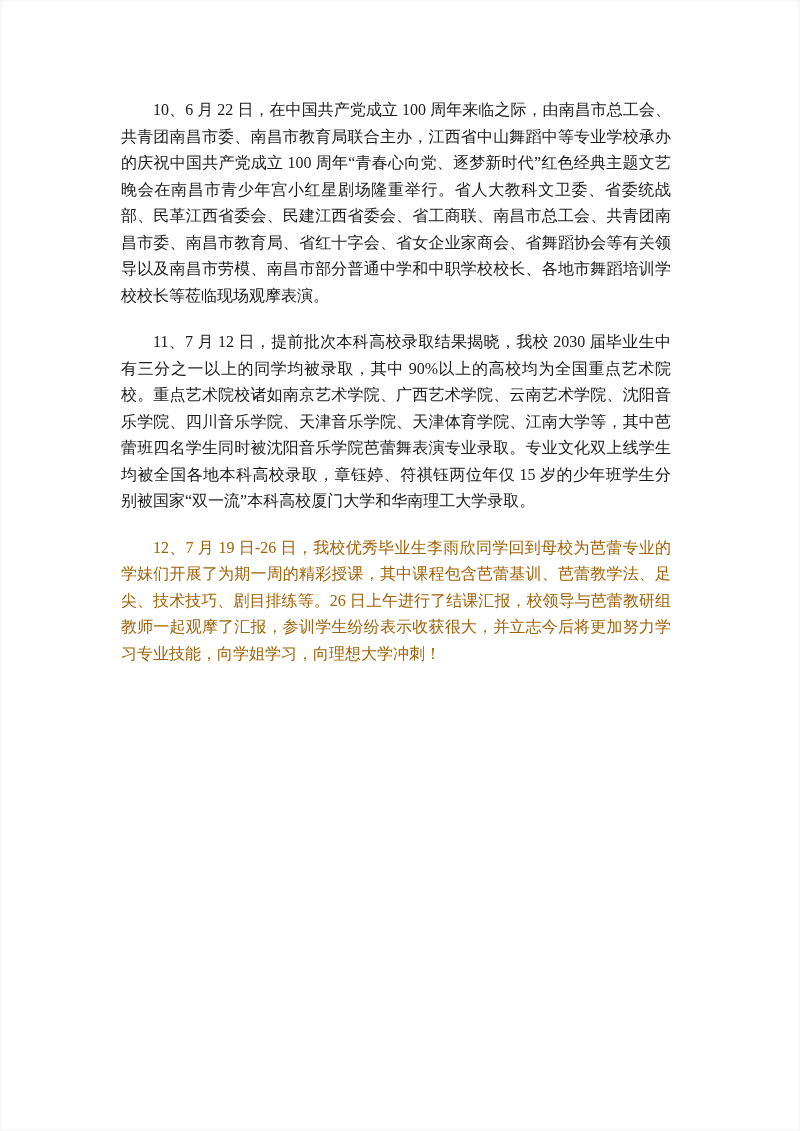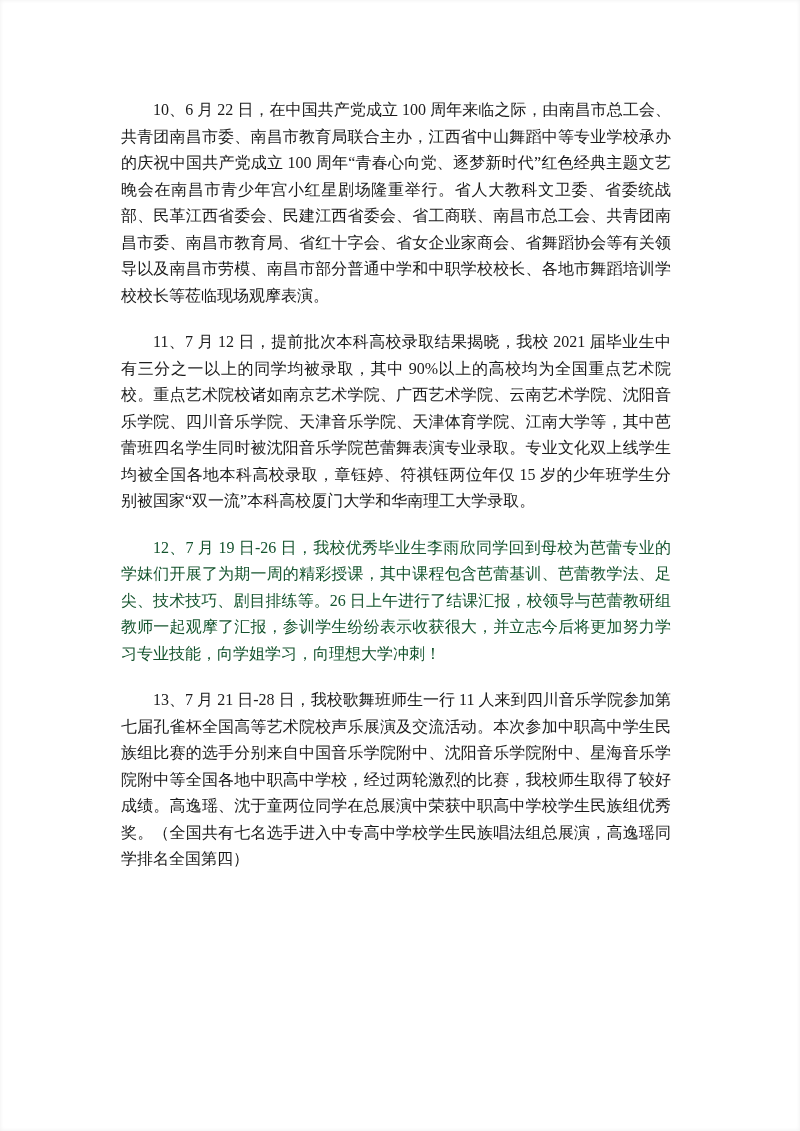--- a/index.html
+++ b/index.html
@@ -30,16 +30,15 @@
     text-indent: 2em;
     margin: 0 0 20px 0;
     word-break: break-all;
   }
 </style>
 </head>
 <body style="background: rgb(255, 255, 255);">
 
 <div class="page">
   <p class="para" style="color: rgb(26, 26, 26);">10、6 月 22 日，在中国共产党成立 100 周年来临之际，由南昌市总工会、共青团南昌市委、南昌市教育局联合主办，江西省中山舞蹈中等专业学校承办的庆祝中国共产党成立 100 周年“青春心向党、逐梦新时代”红色经典主题文艺晚会在南昌市青少年宫小红星剧场隆重举行。省人大教科文卫委、省委统战部、民革江西省委会、民建江西省委会、省工商联、南昌市总工会、共青团南昌市委、南昌市教育局、省红十字会、省女企业家商会、省舞蹈协会等有关领导以及南昌市劳模、南昌市部分普通中学和中职学校校长、各地市舞蹈培训学校校长等莅临现场观摩表演。</p>
-  <p class="para" style="color: rgb(26, 26, 26);">11、7 月 12 日，提前批次本科高校录取结果揭晓，我校 2021 届毕业生中有三分之一以上的同学均被录取，其中 90%以上的高校均为全国重点艺术院校。重点艺术院校诸如南京艺术学院、广西艺术学院、云南艺术学院、沈阳音乐学院、四川音乐学院、天津音乐学院、天津体育学院、江南大学等，其中芭蕾班四名学生同时被沈阳音乐学院芭蕾舞表演专业录取。专业文化双上线学生均被全国各地本科高校录取，章钰婷、符祺钰两位年仅 15 岁的少年班学生分别被国家“双一流”本科高校厦门大学和华南理工大学录取。</p>
-  <p class="para" style="color: #14532d;">12、7 月 19 日-26 日，我校优秀毕业生李雨欣同学回到母校为芭蕾专业的学妹们开展了为期一周的精彩授课，其中课程包含芭蕾基训、芭蕾教学法、足尖、技术技巧、剧目排练等。26 日上午进行了结课汇报，校领导与芭蕾教研组教师一起观摩了汇报，参训学生纷纷表示收获很大，并立志今后将更加努力学习专业技能，向学姐学习，向理想大学冲刺！</p>
-  <p class="para" style="color: rgb(26, 26, 26);">13、7 月 21 日-28 日，我校歌舞班师生一行 11 人来到四川音乐学院参加第七届孔雀杯全国高等艺术院校声乐展演及交流活动。本次参加中职高中学生民族组比赛的选手分别来自中国音乐学院附中、沈阳音乐学院附中、星海音乐学院附中等全国各地中职高中学校，经过两轮激烈的比赛，我校师生取得了较好成绩。高逸瑶、沈于童两位同学在总展演中荣获中职高中学校学生民族组优秀奖。（全国共有七名选手进入中专高中学校学生民族唱法组总展演，高逸瑶同学排名全国第四）</p>
+  <p class="para" style="color: rgb(26, 26, 26);">11、7 月 12 日，提前批次本科高校录取结果揭晓，我校 2030 届毕业生中有三分之一以上的同学均被录取，其中 90%以上的高校均为全国重点艺术院校。重点艺术院校诸如南京艺术学院、广西艺术学院、云南艺术学院、沈阳音乐学院、四川音乐学院、天津音乐学院、天津体育学院、江南大学等，其中芭蕾班四名学生同时被沈阳音乐学院芭蕾舞表演专业录取。专业文化双上线学生均被全国各地本科高校录取，章钰婷、符祺钰两位年仅 15 岁的少年班学生分别被国家“双一流”本科高校厦门大学和华南理工大学录取。</p>
+  <p class="para" style="color: #a16207;">12、7 月 19 日-26 日，我校优秀毕业生李雨欣同学回到母校为芭蕾专业的学妹们开展了为期一周的精彩授课，其中课程包含芭蕾基训、芭蕾教学法、足尖、技术技巧、剧目排练等。26 日上午进行了结课汇报，校领导与芭蕾教研组教师一起观摩了汇报，参训学生纷纷表示收获很大，并立志今后将更加努力学习专业技能，向学姐学习，向理想大学冲刺！</p>
 </div>
 
 </body></html>

